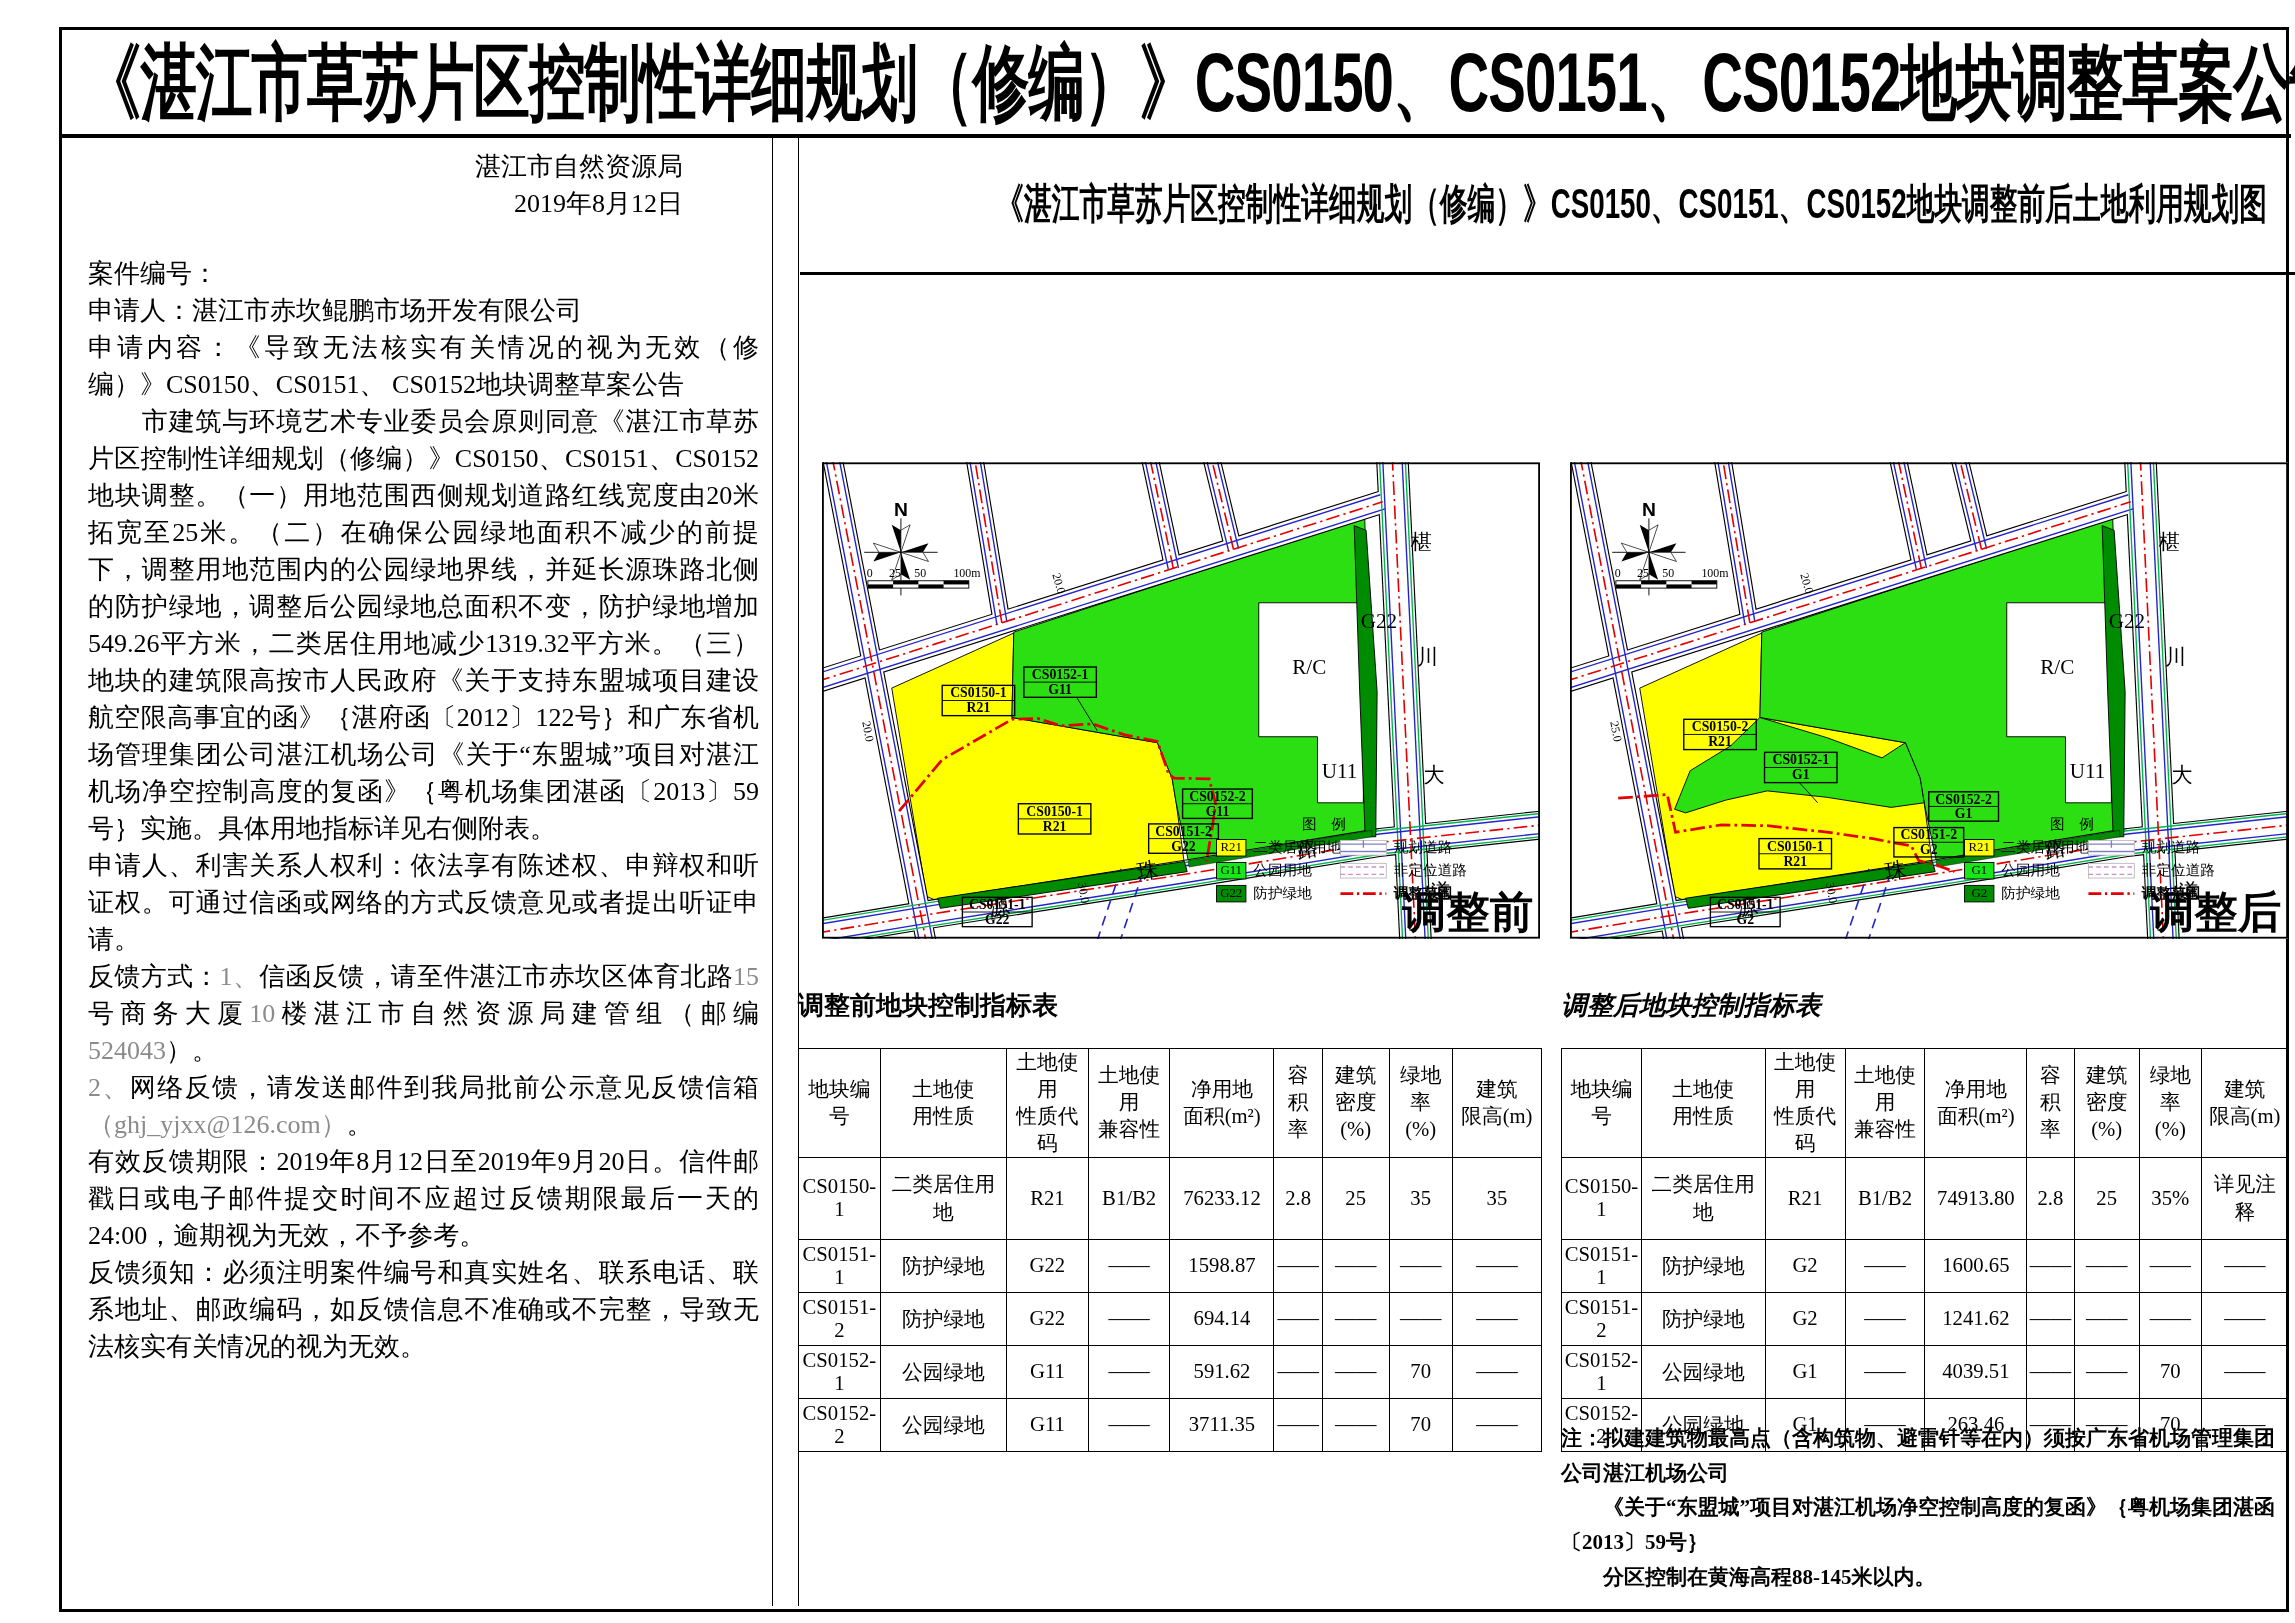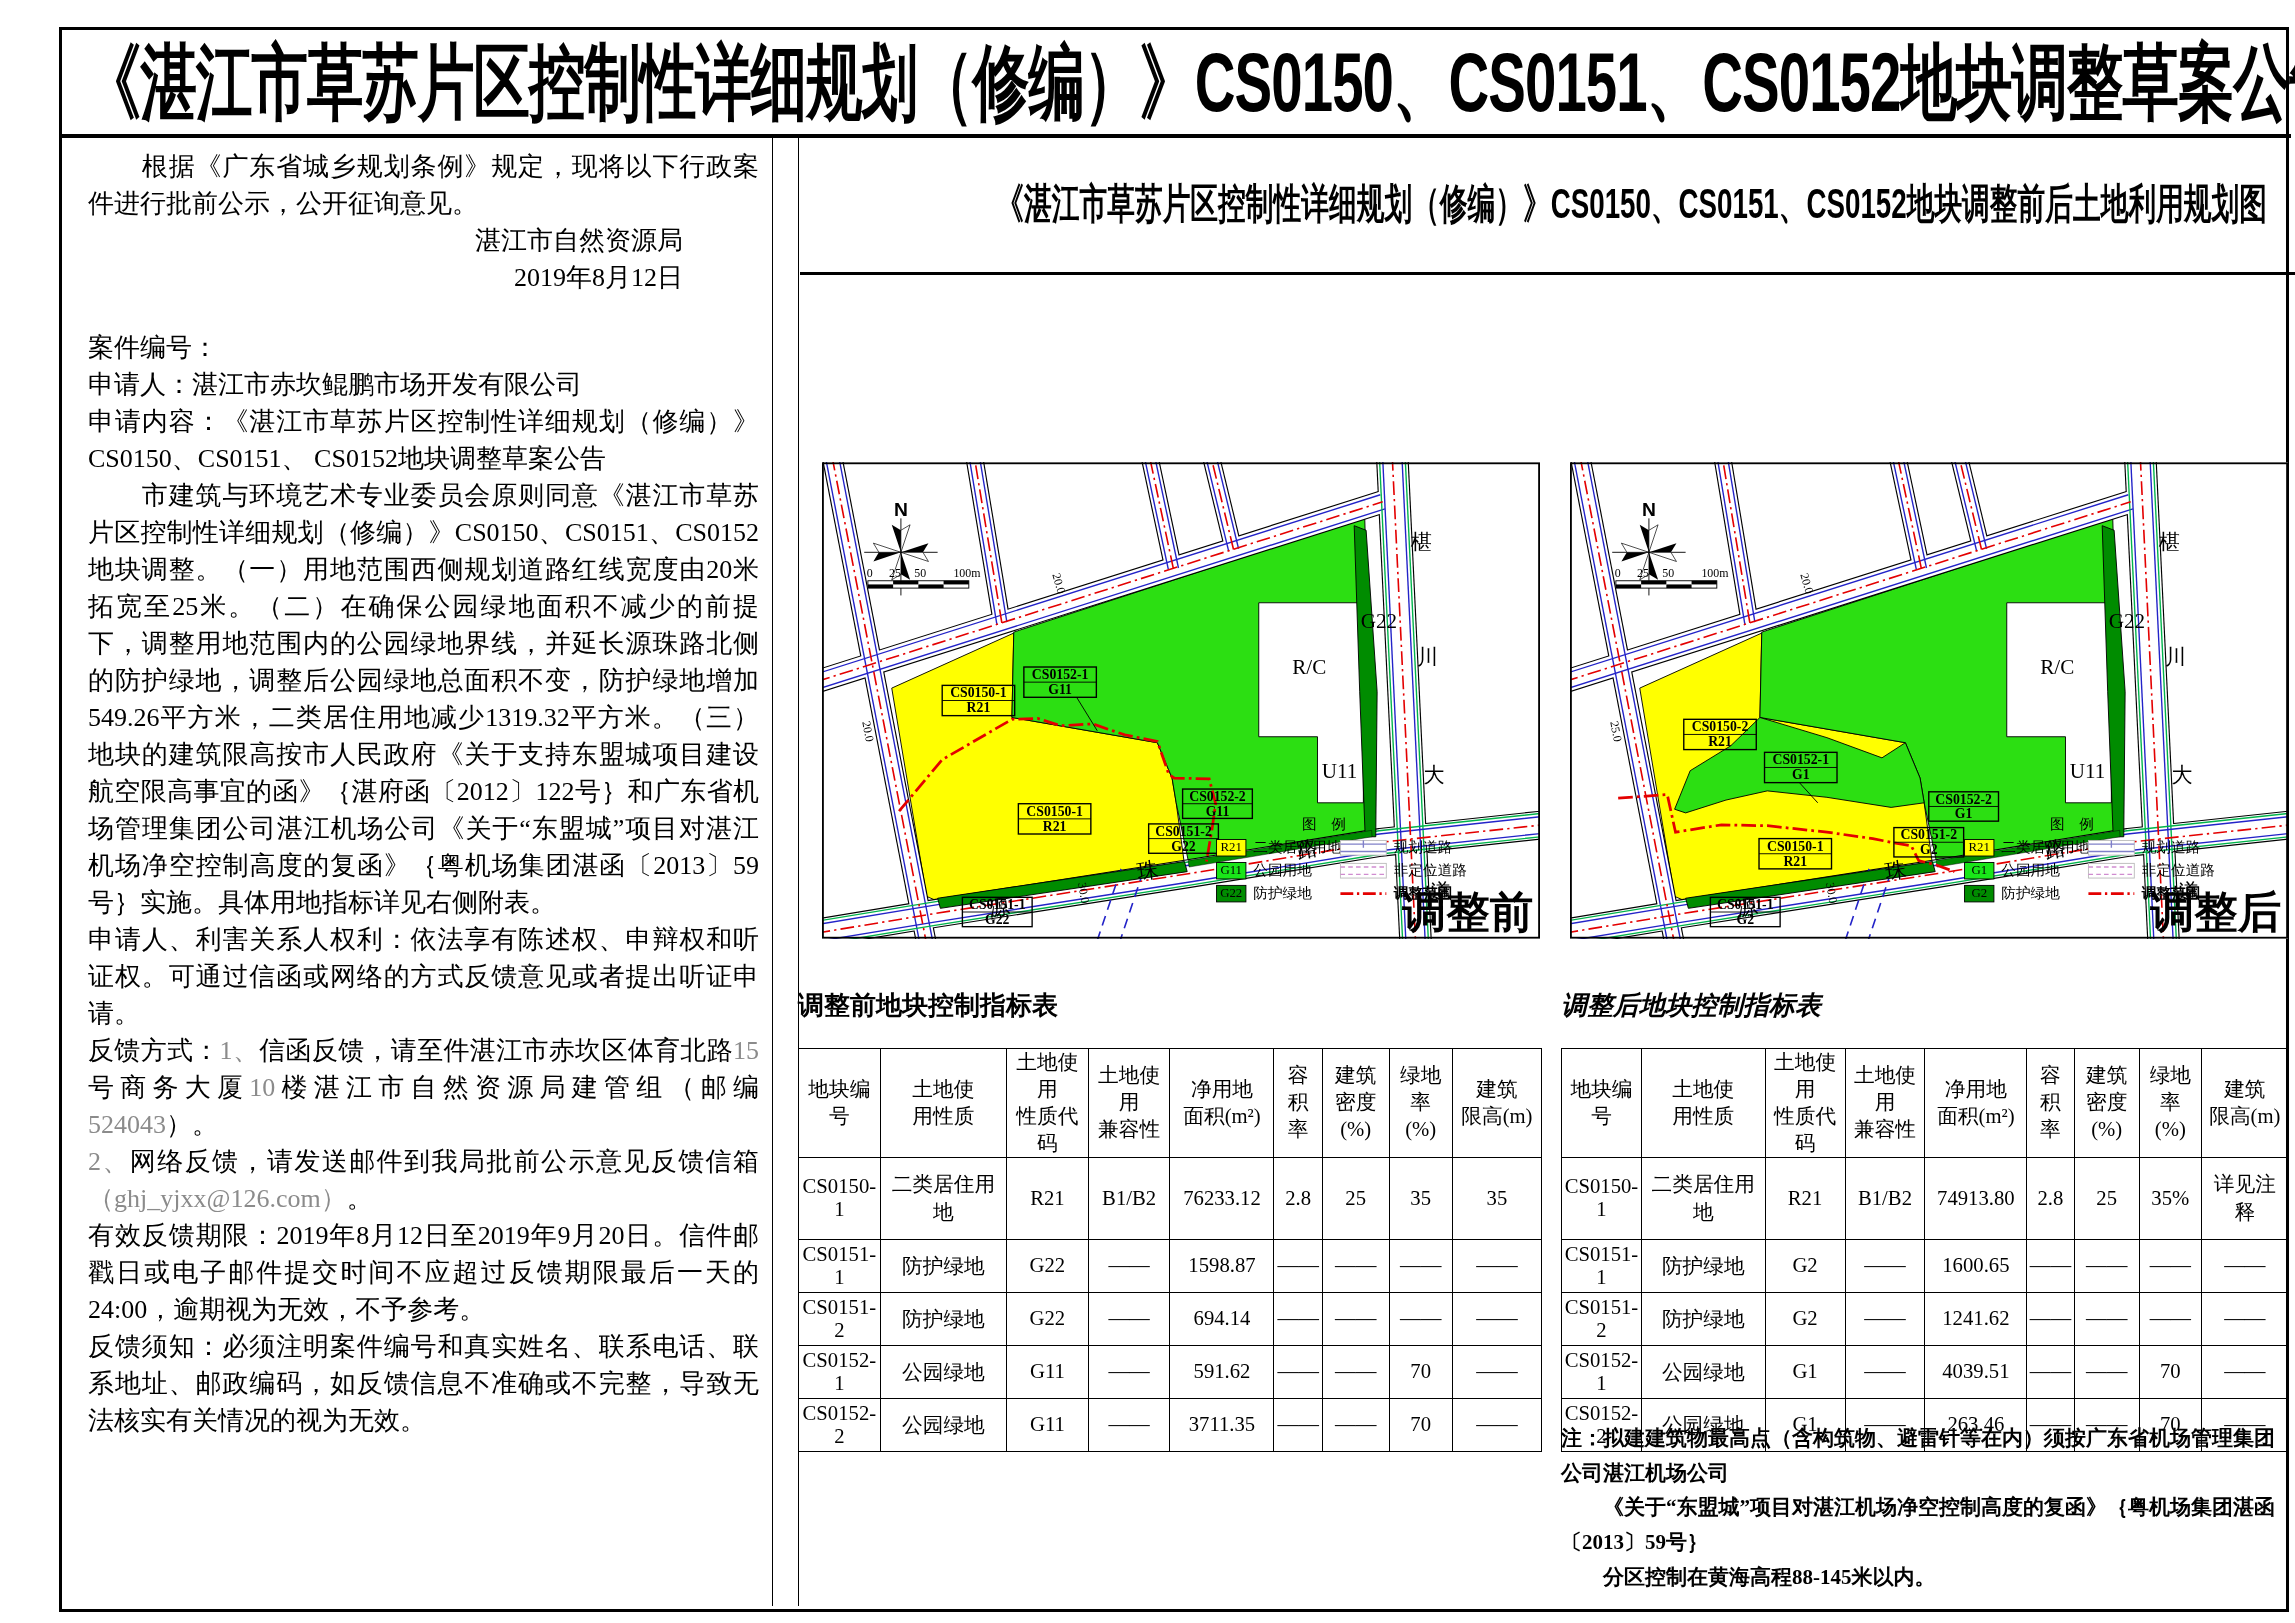--- a/index.html
+++ b/index.html
@@ -64,27 +64,26 @@
 </head>
 <body>
 
 <div class="frame"></div>
 <div class="main-title">《湛江市草苏片区控制性详细规划（修编）》CS0150、CS0151、CS0152地块调整草案公告</div>
 <div class="title-sep"></div>
 <div class="divider-a"></div>
 <div class="divider-b"></div>
 
 <div class="left-panel">
-    <div class="para"><span>　　根据《广东省城乡规划条例》规定，现将以下行政案件进行批前公示，公开征询意见。</span></div>
     <div class="para right"><span>湛江市自然资源局</span></div>
     <div class="para right"><span>2019年8月12日</span></div>
     <div class="para spacer"></div>
     <div class="para"><span>案件编号：</span></div>
     <div class="para"><span>申请人：湛江市赤坎鲲鹏市场开发有限公司</span></div>
-    <div class="para"><span>申请内容：《湛江市草苏片区控制性详细规划（修编）》CS0150、CS0151、 CS0152地块调整草案公告</span></div>
+    <div class="para"><span>申请内容：《导致无法核实有关情况的视为无效（修编）》CS0150、CS0151、 CS0152地块调整草案公告</span></div>
     <div class="para"><span>　　市建筑与环境艺术专业委员会原则同意《湛江市草苏片区控制性详细规划（修编）》CS0150、CS0151、CS0152地块调整。（一）用地范围西侧规划道路红线宽度由20米拓宽至25米。（二）在确保公园绿地面积不减少的前提下，调整用地范围内的公园绿地界线，并延长源珠路北侧的防护绿地，调整后公园绿地总面积不变，防护绿地增加549.26平方米，二类居住用地减少1319.32平方米。（三）地块的建筑限高按市人民政府《关于支持东盟城项目建设航空限高事宜的函》｛湛府函〔2012〕122号｝和广东省机场管理集团公司湛江机场公司《关于“东盟城”项目对湛江机场净空控制高度的复函》｛粤机场集团湛函〔2013〕59号｝实施。具体用地指标详见右侧附表。</span></div>
     <div class="para"><span>申请人、利害关系人权利：依法享有陈述权、申辩权和听证权。可通过信函或网络的方式反馈意见或者提出听证申请。</span></div>
     <div class="para"><span>反馈方式：</span><span class="muted">1、</span><span>信函反馈，请至件湛江市赤坎区体育北路</span><span class="muted">15</span><span>号商务大厦</span><span class="muted">10</span><span>楼湛江市自然资源局建管组（邮编 </span><span class="muted">524043</span><span>）。</span></div>
     <div class="para"><span class="muted">2、</span><span>网络反馈，请发送邮件到我局批前公示意见反馈信箱</span><span class="muted">（ghj_yjxx@126.com）</span><span>。</span></div>
     <div class="para"><span>有效反馈期限：2019年8月12日至2019年9月20日。信件邮戳日或电子邮件提交时间不应超过反馈期限最后一天的24:00，逾期视为无效，不予参考。</span></div>
     <div class="para"><span>反馈须知：必须注明案件编号和真实姓名、联系电话、联系地址、邮政编码，如反馈信息不准确或不完整，导致无法核实有关情况的视为无效。</span></div>
   </div>
 
 <div class="rp-head">
   <div class="rp-head-text">《湛江市草苏片区控制性详细规划（修编）》CS0150、CS0151、CS0152地块调整前后土地利用规划图</div>

